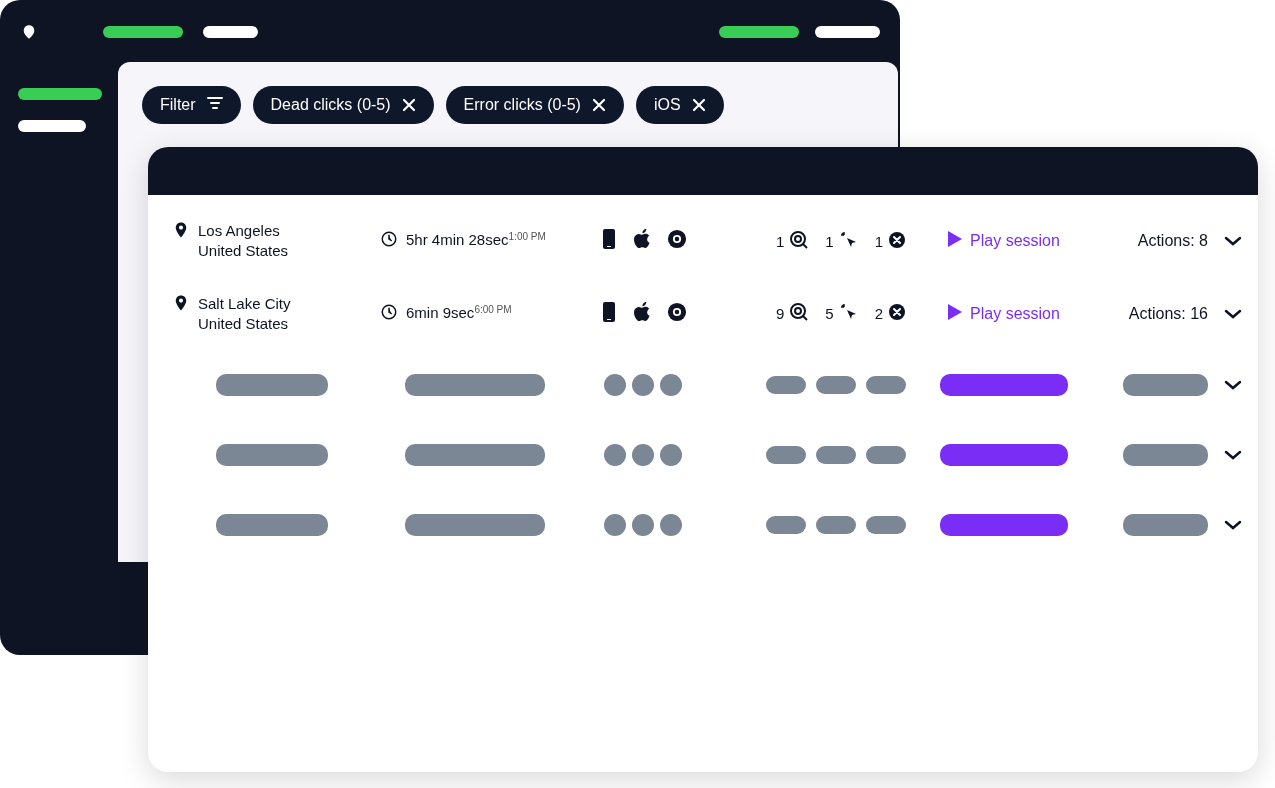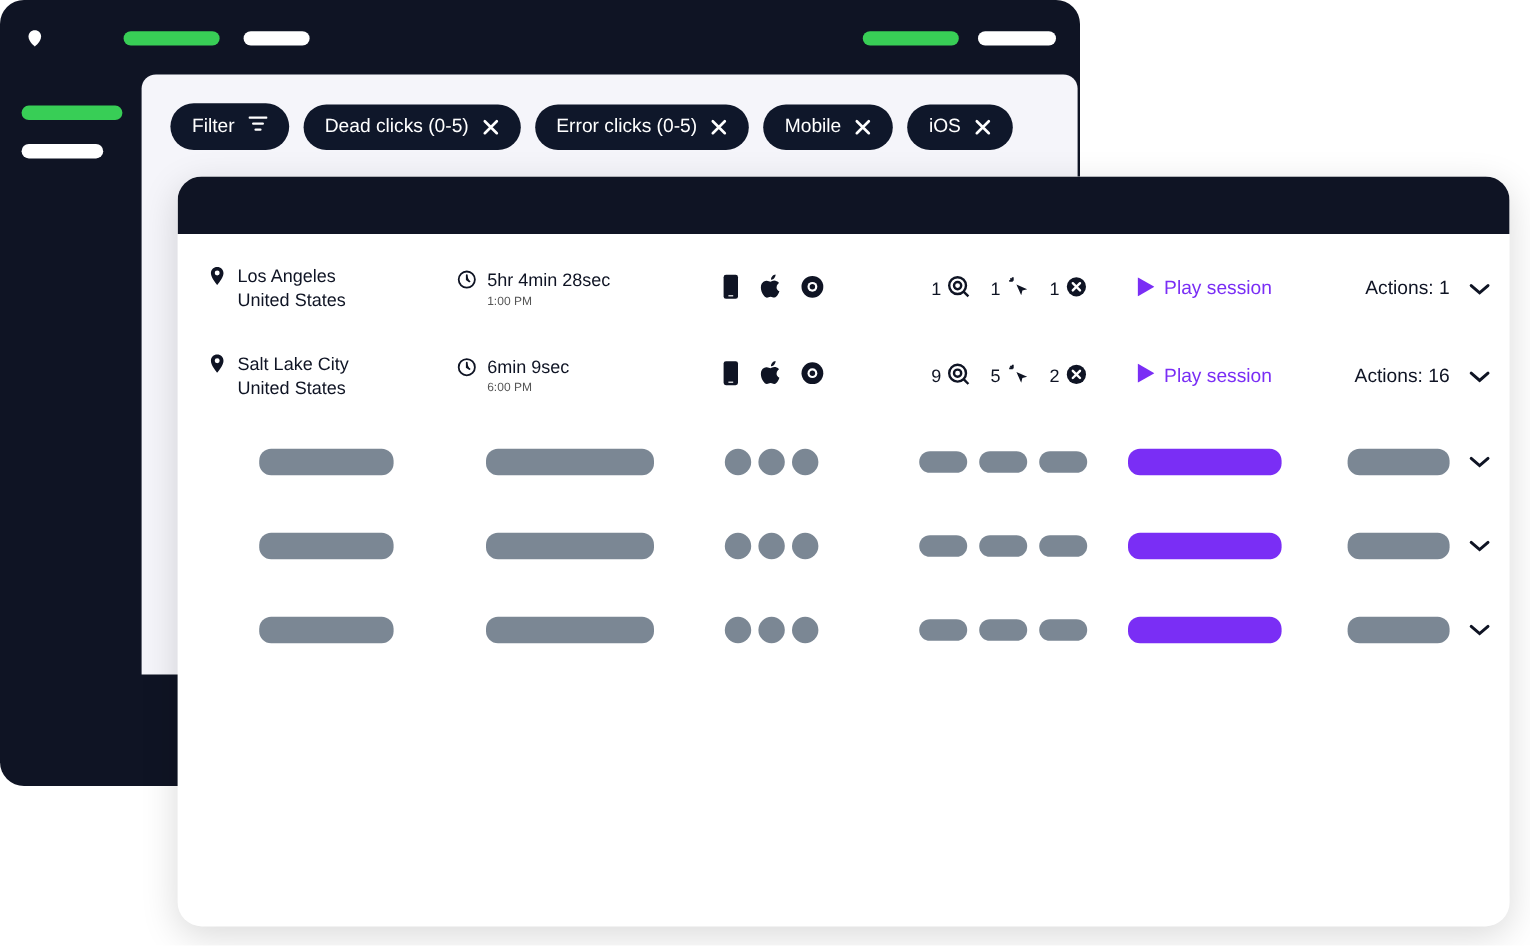--- a/index.html
+++ b/index.html
@@ -120,21 +120,21 @@
 .loc-country { color: #0F1424; }
 
 .time-cell {
   display: flex;
   align-items: flex-start;
   gap: 8px;
 }
 
 .time-text {
   display: flex;
-  flex-direction: column;
+  flex-direction: row;
   font-size: 15px;
   line-height: 1.35;
 }
 .time-dur { color: #0F1424; font-weight: 500; }
 .time-at { color: #555; font-size: 10px; }
 
 .icons-cell {
   display: flex;
   gap: 14px;
   align-items: center;
@@ -246,28 +246,20 @@
       </div>
       <div class="filter-pill">
         <span>Error clicks (0-5)</span>
         <span class="close-x">
           <svg width="14" height="14" viewBox="0 0 14 14">
               <path stroke="#fff" stroke-width="2.2" stroke-linecap="round" d="M2 2l10 10M12 2L2 12"></path>
             </svg>
         </span>
       </div>
       <div class="filter-pill">
-        <span>Mobile</span>
-        <span class="close-x">
-          <svg width="14" height="14" viewBox="0 0 14 14">
-              <path stroke="#fff" stroke-width="2.2" stroke-linecap="round" d="M2 2l10 10M12 2L2 12"></path>
-            </svg>
-        </span>
-      </div>
-      <div class="filter-pill">
         <span>iOS</span>
         <span class="close-x">
           <svg width="14" height="14" viewBox="0 0 14 14">
               <path stroke="#fff" stroke-width="2.2" stroke-linecap="round" d="M2 2l10 10M12 2L2 12"></path>
             </svg>
         </span>
       </div>
     </div>
   </div>
 </div>
@@ -345,21 +337,21 @@
               </svg></span>
         </div>
       </div>
       <div class="play-cell">
         <span><svg width="14" height="16" viewBox="0 0 14 16">
               <path fill="#7A2EF5" d="M0 0l14 8-14 8z"></path>
             </svg></span>
         <span>Play session</span>
       </div>
       <div class="actions-cell">
-        <span>Actions: 1</span>
+        <span>Actions: 8</span>
         <span class="chevron">
           <svg width="18" height="10" viewBox="0 0 18 10">
               <path fill="none" stroke="#0F1424" stroke-width="2.5" stroke-linecap="round" d="M2 2l7 6 7-6"></path>
             </svg>
         </span>
       </div>
     </div>
 
     <div class="session-row">
       <div class="loc-cell">

